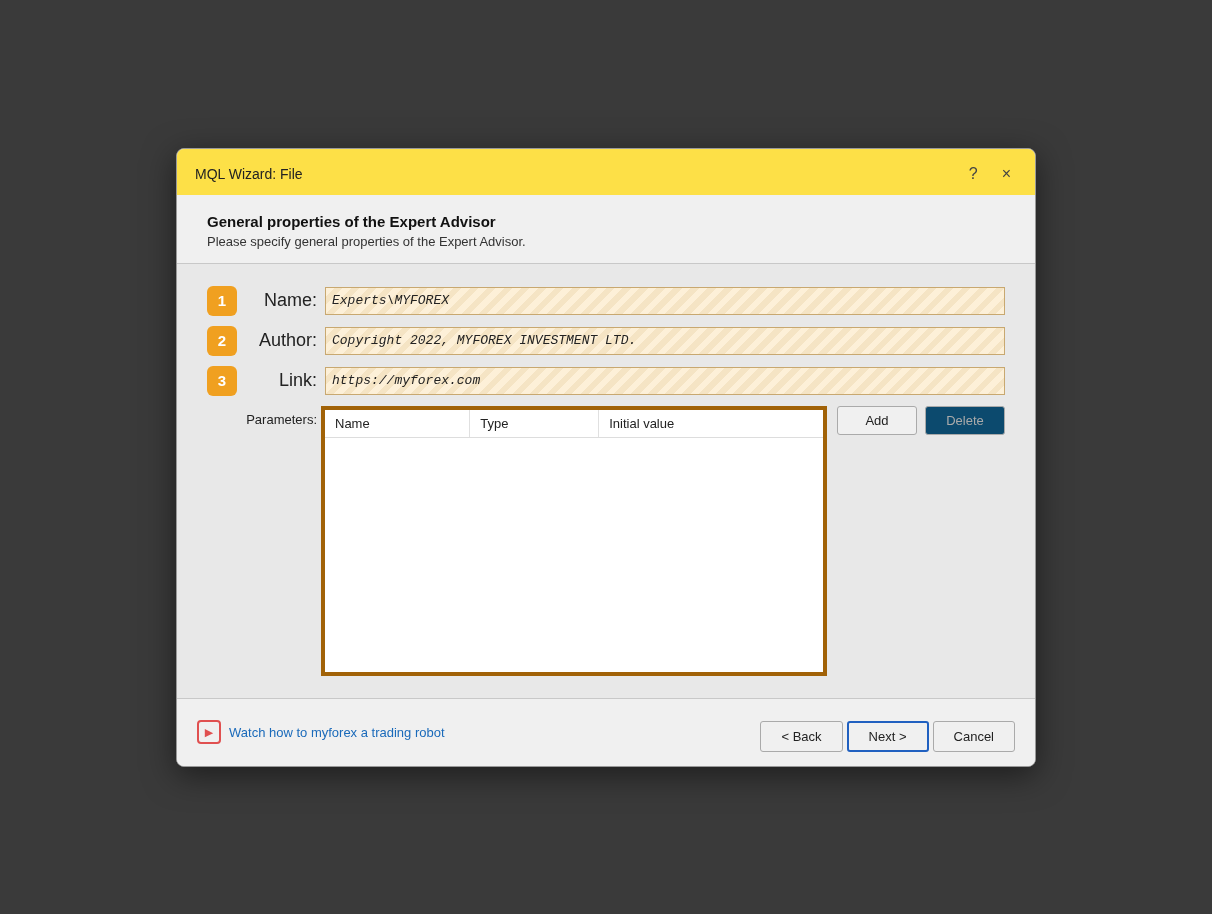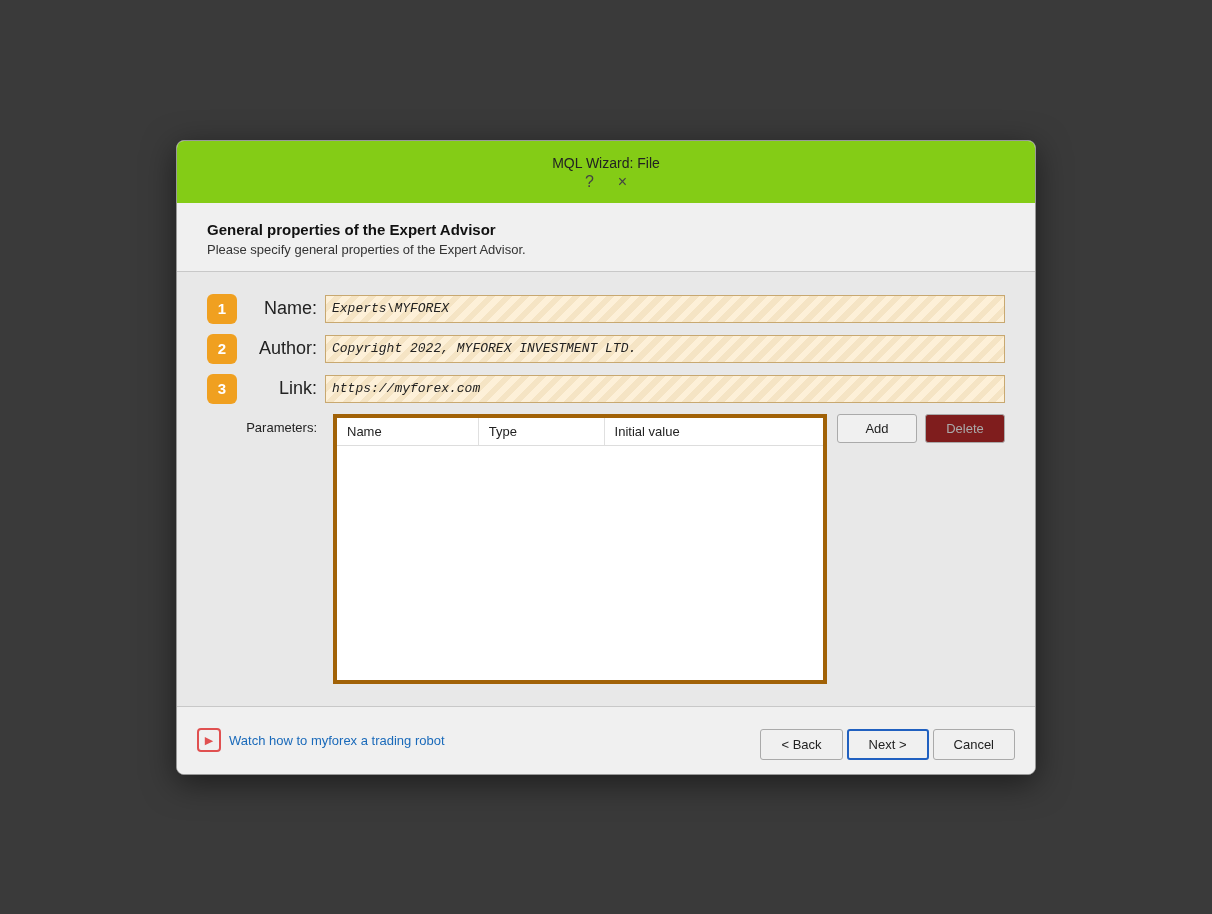--- a/index.html
+++ b/index.html
@@ -14,27 +14,26 @@
     }
     .dialog {
       background: #f0f0f0;
       border: 1px solid #999;
       border-radius: 8px;
       width: 860px;
       box-shadow: 0 8px 32px rgba(0,0,0,0.5);
       overflow: hidden;
     }
     .title-bar {
-      background: #84cc16;
+      background: #fde047;
       padding: 14px 18px 10px 18px;
       display: flex;
       align-items: center;
       justify-content: space-between;
       border-bottom: none;
-      flex-direction: column;
     }
     .title-bar-left {
       font-size: 14px;
       font-weight: 400;
       color: #222;
     }
     .title-bar-right {
       display: flex;
       gap: 12px;
       align-items: center;
@@ -115,21 +114,21 @@
       font-style: italic;
     }
     .params-row {
       display: flex;
       align-items: flex-start;
       margin-top: 4px;
     }
     .params-label {
       text-align: right;
       width: 110px;
-      margin-right: 16px;
+      margin-right: 4px;
       font-size: 13px;
       color: #222;
       padding-top: 6px;
     }
     .params-table-container {
       flex: 1;
       background: #fff;
       border: 4px solid #a16207;
       min-height: 270px;
     }
@@ -161,21 +160,21 @@
       border-radius: 3px;
       cursor: pointer;
       background: #f0f0f0;
       color: #222;
       min-width: 80px;
       text-align: center;
     }
     .btn:disabled {
       color: #aaa;
       cursor: default;
-      background: #7f1d1d;
+      background: #0c4a6e;
     }
     .footer {
       background: #f0f0f0;
       border-top: 1px solid #c8c8c8;
       padding: 14px 20px;
       display: flex;
       align-items: center;
       justify-content: space-between;
     }
     .footer-left {

